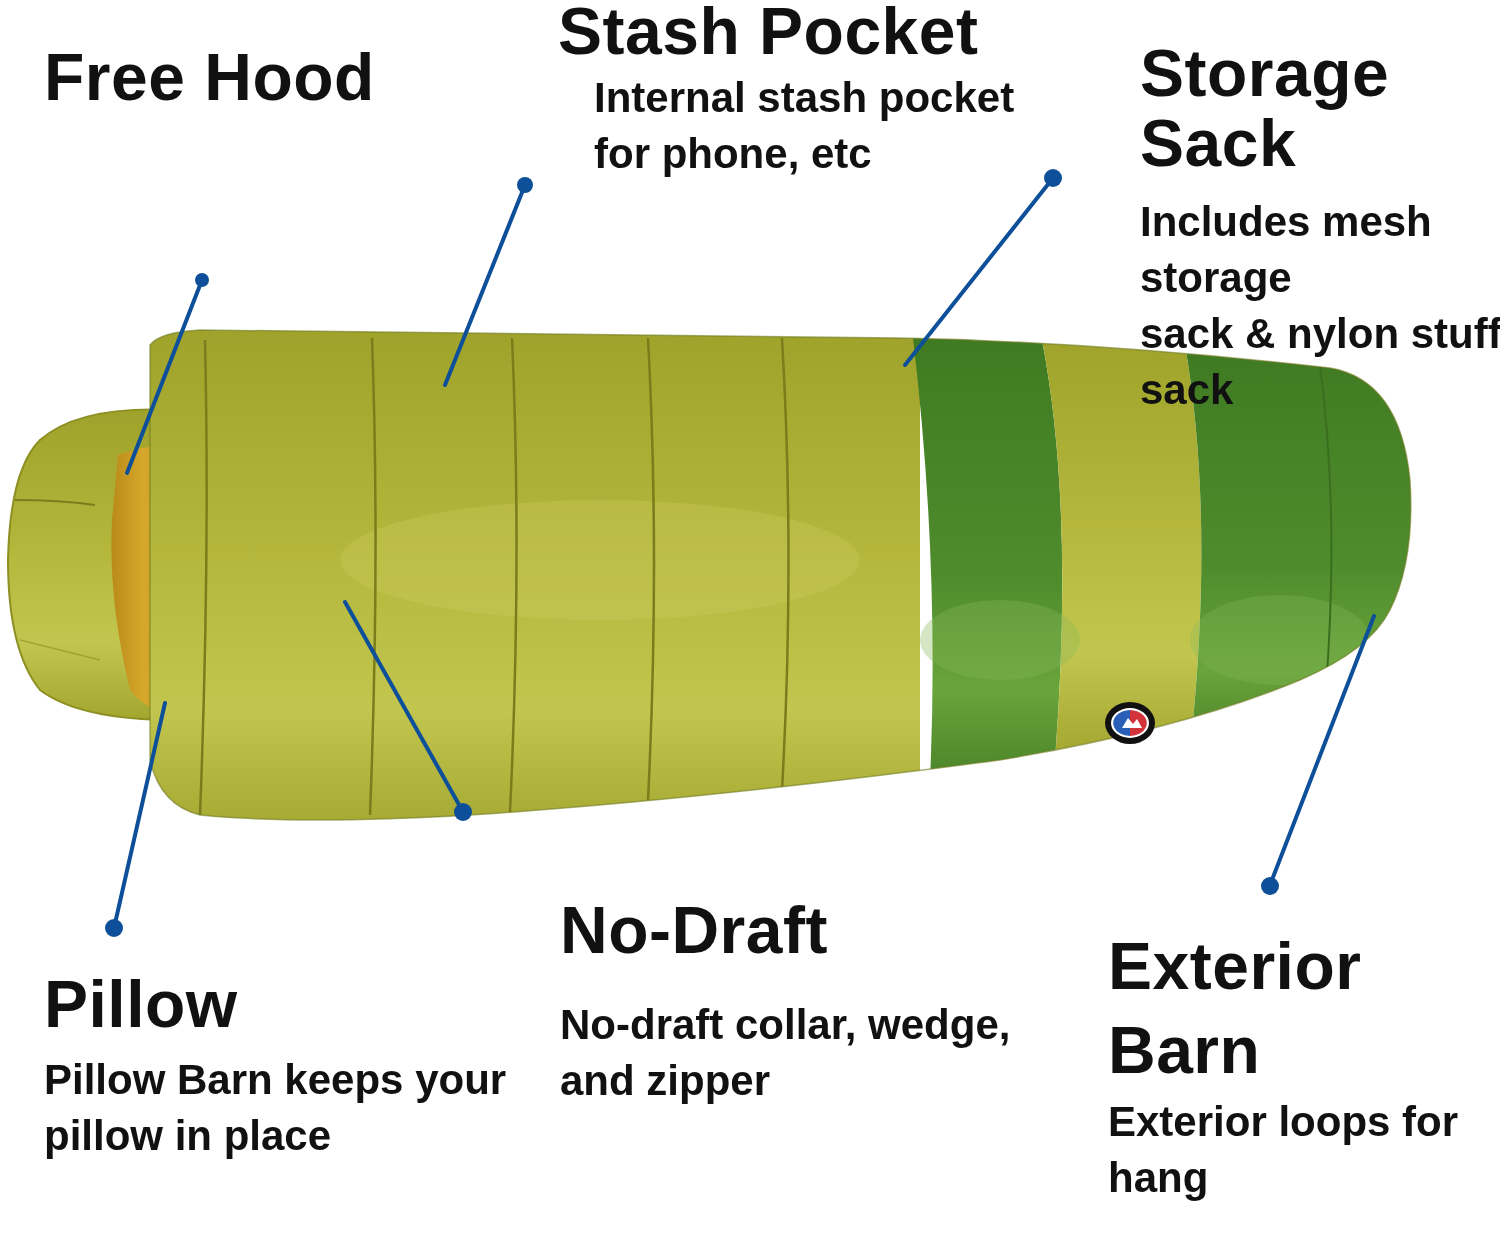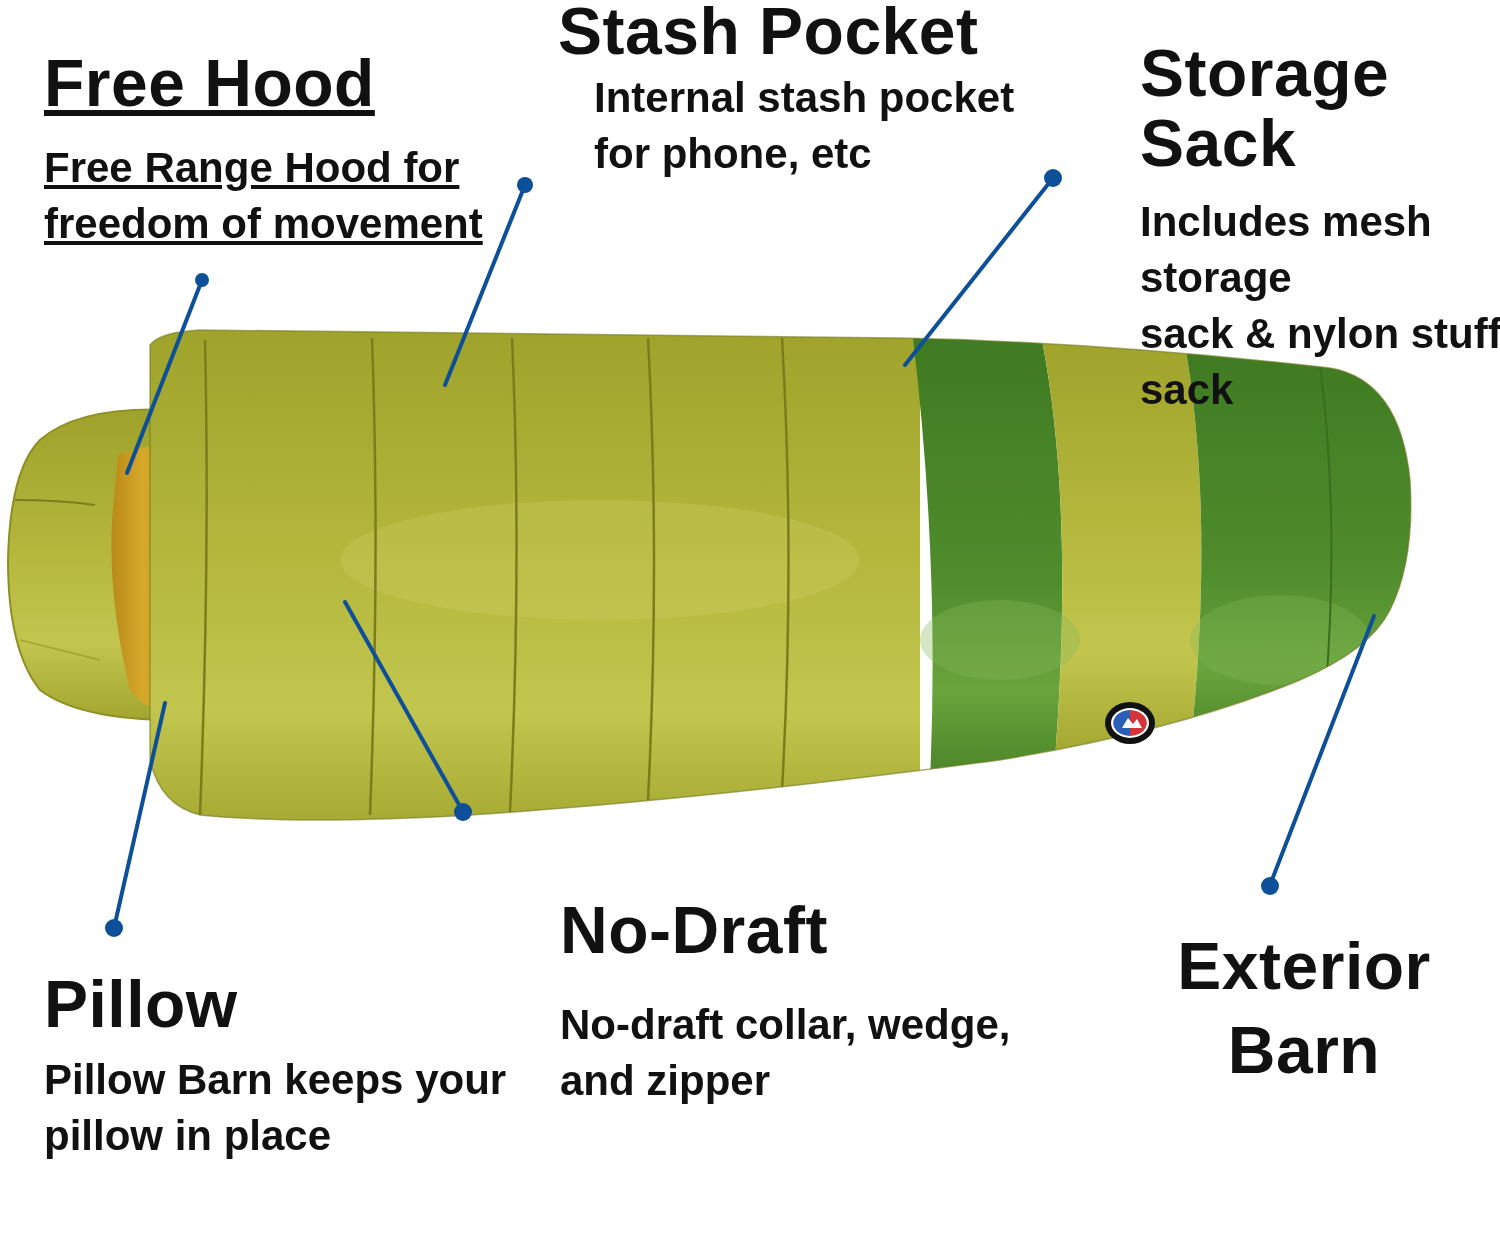--- a/index.html
+++ b/index.html
@@ -2,32 +2,32 @@
 <html><head>
 <meta charset="utf-8">
 <style>
   html, body { margin: 0; padding: 0; background: #ffffff; }
   body { width: 1500px; height: 1233px; position: relative; overflow: hidden;
          font-family: "Liberation Sans", "DejaVu Sans", sans-serif; color: #111111; }
   .art { position: absolute; left: 0; top: 0; width: 1500px; height: 1233px; }
   .callout { position: absolute; }
   .title { font-weight: 700; font-size: 66px; line-height: 70px; letter-spacing: 0.5px; margin: 0; color: #111; }
   .desc { font-weight: 700; font-size: 42px; line-height: 56px; margin: 0; color: #111; }
-  #c-hood { left: 44px; top: 48px; text-decoration: underline; }
+  #c-hood { left: 44px; top: 42px; }
   #c-hood .desc { margin-top: 22px; }
   #c-stash { left: 558px; top: -4px; }
   #c-stash .desc { margin-left: 36px; margin-top: 4px; }
   #c-storage { left: 1140px; top: 38px; width: 404px; }
   #c-storage .desc { margin-top: 16px; }
   #c-pillow { left: 44px; top: 960px; width: 500px; }
   #c-pillow .title { line-height: 88px; }
   #c-pillow .desc { margin-top: 4px; }
   #c-nodraft { left: 560px; top: 895px; }
   #c-nodraft .desc { margin-top: 32px; }
-  #c-loops { left: 1108px; top: 924px; width: 392px; text-align: center; }
+  #c-loops { left: 1108px; top: 924px; width: 392px; }
   #c-loops .title { line-height: 84px; }
   #c-loops .desc { margin-top: 2px; }
 </style>
 </head>
 <body>
 
 <svg class="art" viewBox="0 0 1500 1233" xmlns="http://www.w3.org/2000/svg">
   <defs>
     <linearGradient id="olive" x1="0" y1="0" x2="0" y2="1">
       <stop offset="0" stop-color="#9fa22a"></stop>
@@ -111,24 +111,20 @@
     </g>
     <g>
       <line x1="1374" y1="616" x2="1270" y2="885"></line>
       <circle cx="1270" cy="886" r="9" stroke="none"></circle>
     </g>
   </g>
 </svg>
 
 <div class="callout" id="c-hood">
   <h2 class="title">Free Hood</h2>
-  <p class="desc">
-    <span>Free Range Hood for</span><br>
-    <span>freedom of movement</span>
-  </p>
 </div>
 
 <div class="callout" id="c-stash">
   <h2 class="title">Stash Pocket</h2>
   <p class="desc">
     <span>Internal stash pocket</span><br>
     <span>for phone, etc</span>
   </p>
 </div>
 
@@ -160,15 +156,15 @@
     <span>and zipper</span>
   </p>
 </div>
 
 <div class="callout" id="c-loops">
   <h2 class="title">
     <span>Exterior</span><br>
     <span>Barn</span>
   </h2>
   <p class="desc">
-    <br>
+    <span>Exterior loops for hang</span><br>
   </p>
 </div>
 
 </body></html>

